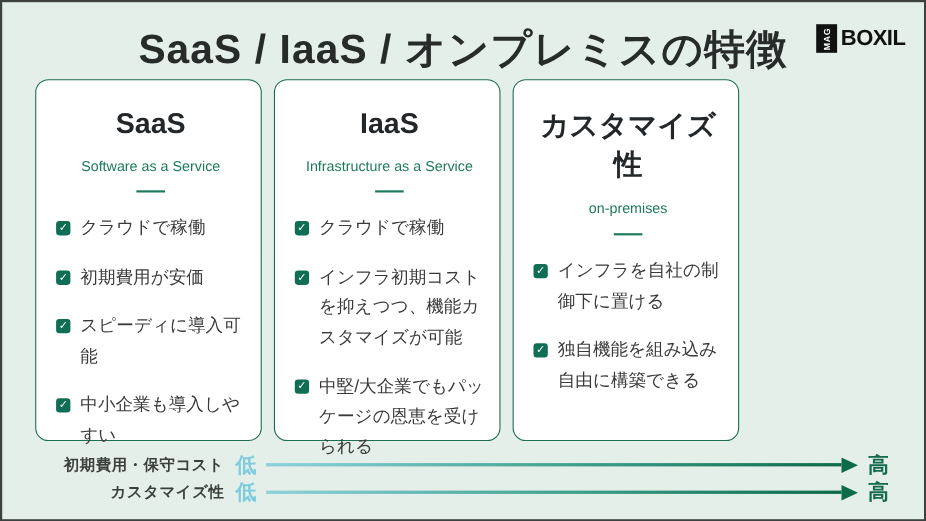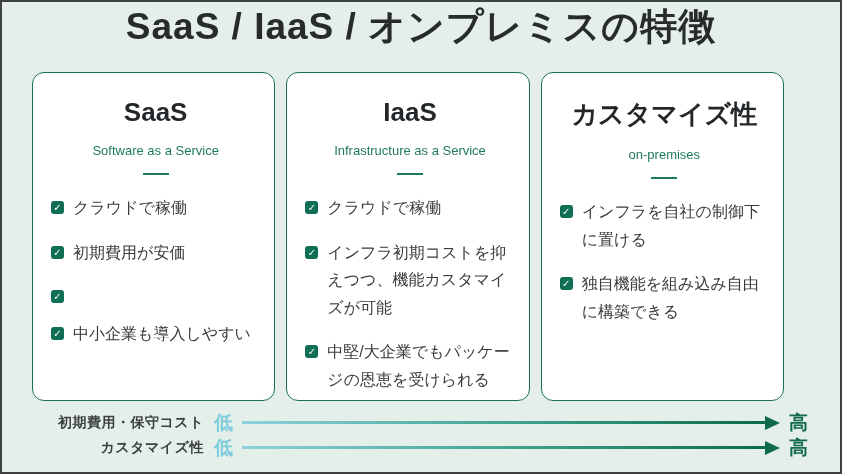--- a/index.html
+++ b/index.html
@@ -14,21 +14,21 @@
     border: 2px solid #3d4240;
     overflow: hidden;
   }
 
   
   .header {
     position: absolute;
     top: 0; left: 0; right: 0;
     height: 68px;
     display: flex;
-    align-items: flex-start;
+    align-items: flex-end;
     justify-content: center;
   }
   .page-title {
     font-size: 37px;
     font-weight: 800;
     color: #272b2a;
     letter-spacing: 1px;
   }
   .logo {
     position: absolute;
@@ -60,21 +60,21 @@
     font-weight: 900;
     color: #101211;
     letter-spacing: -0.5px;
   }
 
   
   .cards {
     position: absolute;
     top: 70px;
     left: 30px;
-    width: 752px;
+    width: 640px;
     height: 329px;
     display: flex;
     gap: 11px;
   }
   .card {
     flex: 1 1 0;
     background: #ffffff;
     border: 1.5px solid #1c6e55;
     border-radius: 12px;
     padding: 24px 14px 0 18px;
@@ -174,38 +174,45 @@
     color: #136a4e;
   }
 </style>
 </head>
 <body>
 
 <div class="page">
 
   <div class="header">
     <div class="page-title">SaaS / IaaS / オンプレミスの特徴</div>
+    <div class="logo">
+      <div class="logo-badge">
+        <span>MAG</span>
+      </div>
+      <div class="logo-text">BOXIL</div>
+    </div>
   </div>
 
   <div class="cards">
 
     <div class="card">
       <div class="card-name">SaaS</div>
       <div class="card-subtitle">Software as a Service</div>
       <div class="card-divider"></div>
       <div class="check-item">
         <span class="checkbox">✓</span>
         <span>クラウドで稼働</span>
       </div>
       <div class="check-item">
         <span class="checkbox">✓</span>
         <span>初期費用が安価</span>
       </div>
       <div class="check-item">
         <span class="checkbox">✓</span>
+        <span>スピーディに導入可能</span>
       </div>
       <div class="check-item">
         <span class="checkbox">✓</span>
         <span>中小企業も導入しやすい</span>
       </div>
     </div>
 
     <div class="card">
       <div class="card-name">IaaS</div>
       <div class="card-subtitle">Infrastructure as a Service</div>

